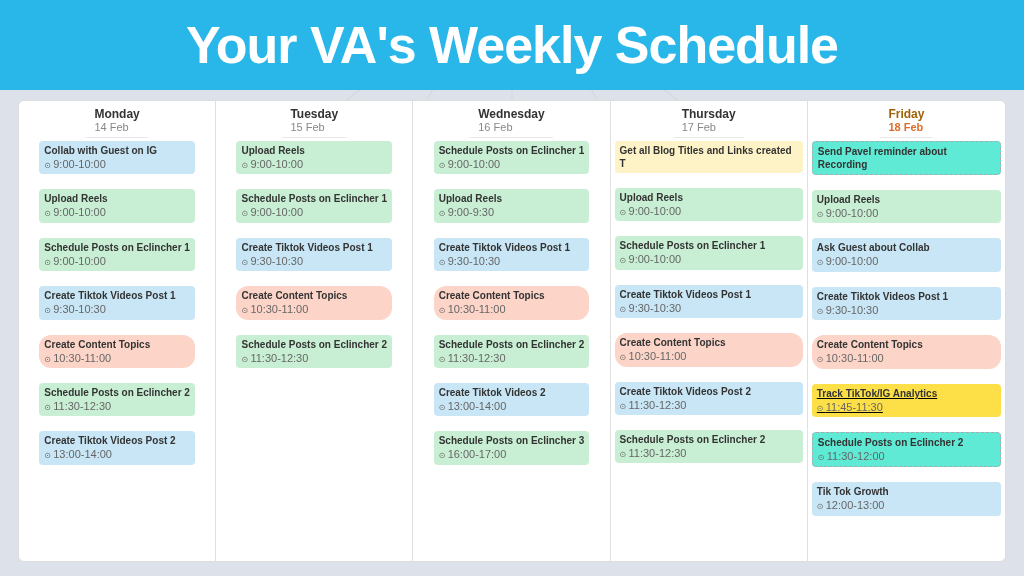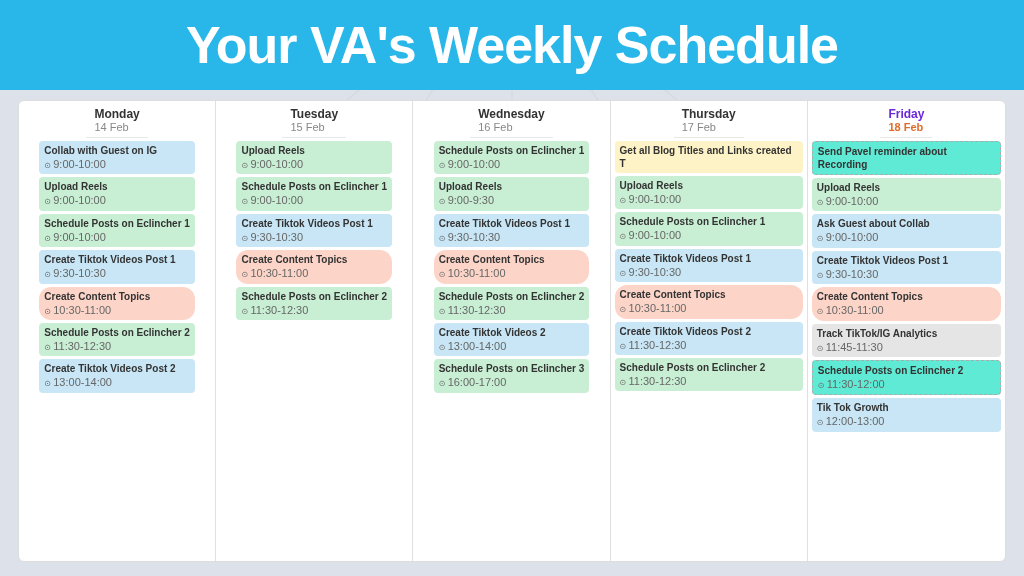--- a/index.html
+++ b/index.html
@@ -68,37 +68,37 @@
       border-bottom: 1px solid #e8e8e8;
       background: white;
       flex-shrink: 0;
     }
     .day-name {
       font-size: 12px;
       font-weight: 600;
       color: #333;
     }
     .day-name.friday {
-      color: #6d28d9;
+      color: #a16207;
     }
     .day-date {
       font-size: 11px;
       color: #888;
     }
     .day-date.friday {
       color: #e06c2a;
       font-weight: 600;
     }
     .day-events {
       flex: 1;
       overflow: hidden;
       padding: 3px 4px;
       display: flex;
       flex-direction: column;
-      gap: 3px;
+      gap: 15px;
     }
     .event {
       border-radius: 4px;
       padding: 3px 5px;
       font-size: 10px;
       line-height: 1.3;
       flex-shrink: 0;
     }
     .event-title {
       font-weight: 600;
@@ -109,21 +109,21 @@
       color: #666;
       font-size: 11px;
     }
     .event-time::before {
       content: '⊙ ';
       font-size: 8px;
     }
     .blue-light { background: #c8e6f5; }
     .green-light { background: #c8efd4; }
     .pink-light { background: #fcd5c8; border-radius: 12px; }
-    .purple-light { background: #e5e5e5; }
+    .purple-light { background: #fde047; text-decoration: underline; }
     .white-bordered { background: #5eead4; border: 1px dashed #aaa; }
     .yellow-light { background: #fef3c7; }
   </style>
 </head>
 <body>
 
 <div class="bg-globe">
   <svg class="globe-svg" width="600" height="600" viewBox="0 0 600 600" fill="none" xmlns="http://www.w3.org/2000/svg">
     <circle cx="300" cy="300" r="250" stroke="#aaa" stroke-width="1.5" fill="none"></circle>
     <ellipse cx="300" cy="300" rx="130" ry="250" stroke="#aaa" stroke-width="1.5" fill="none"></ellipse>

